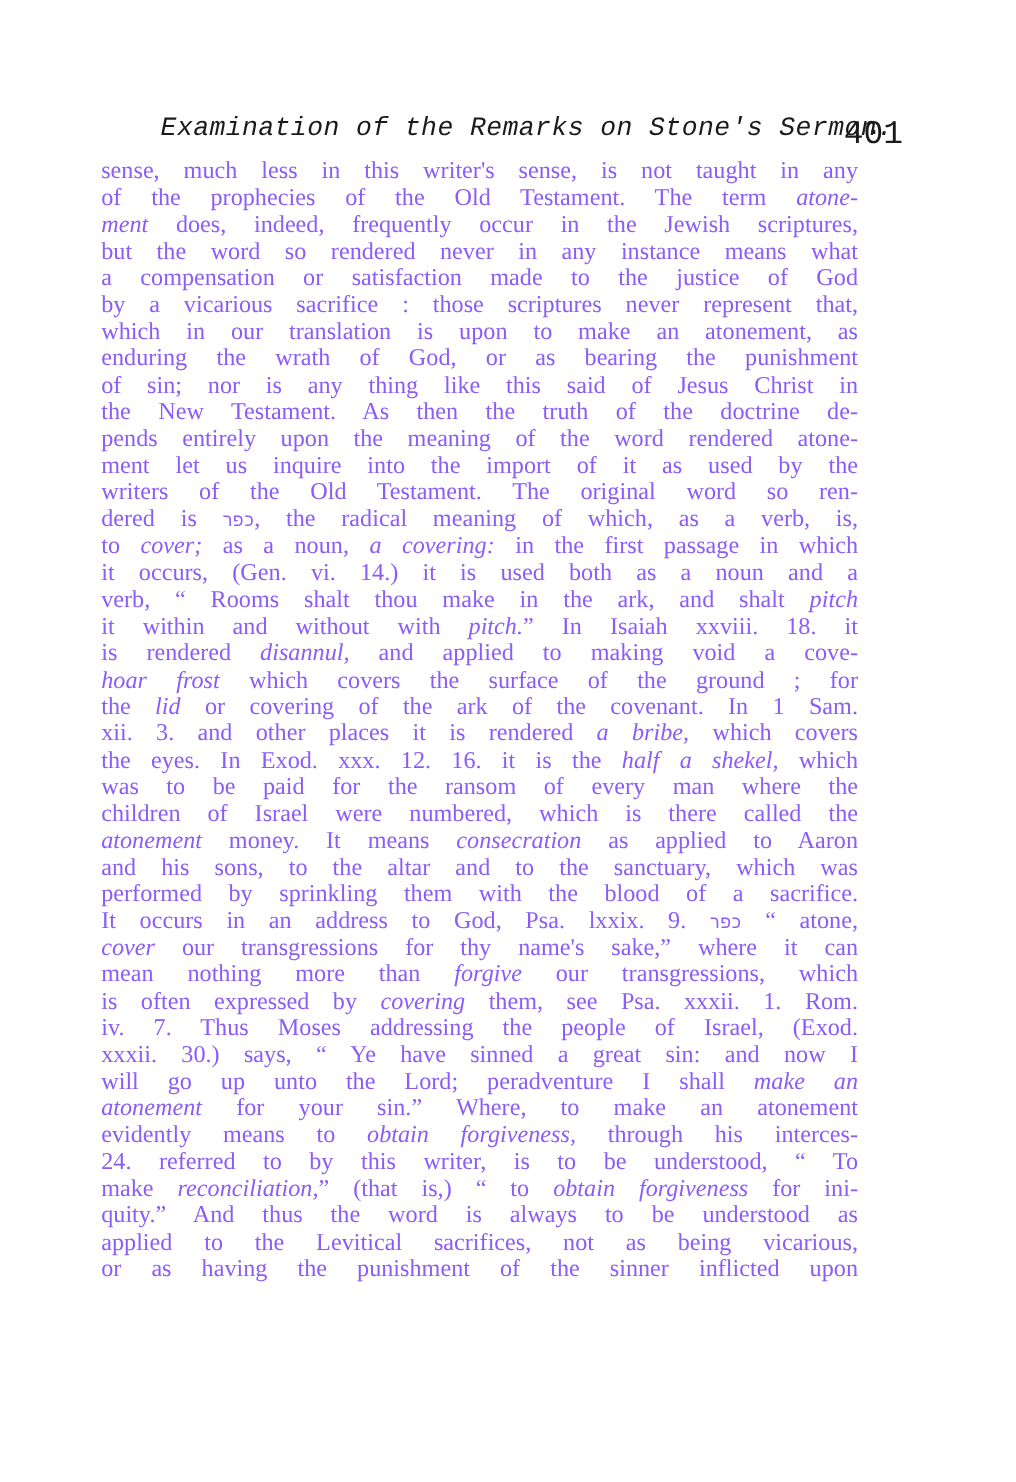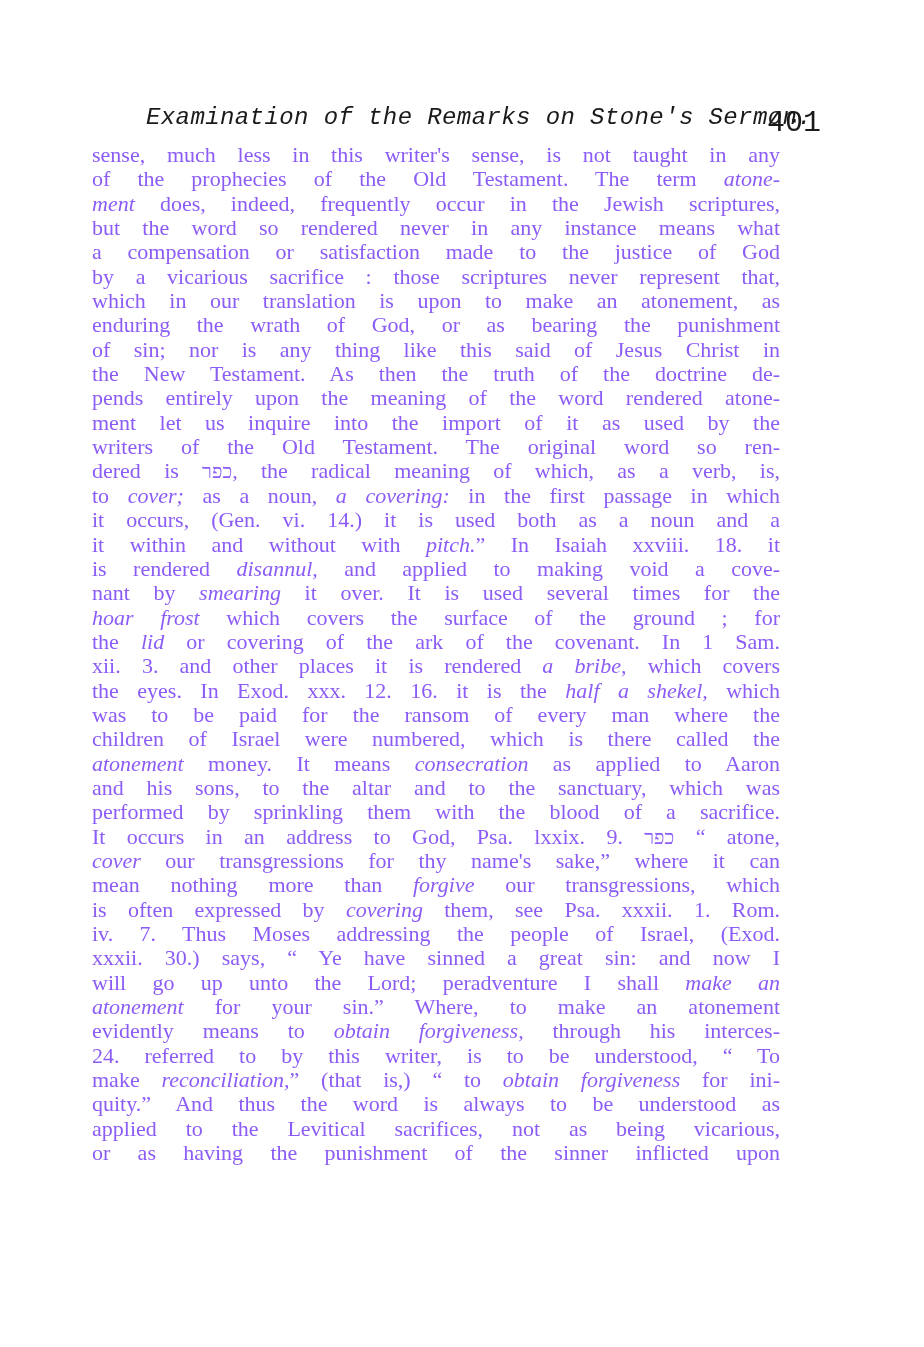--- a/index.html
+++ b/index.html
@@ -19,21 +19,21 @@
     .body-text {
       position: absolute; left: 92px; top: 143px; width: 688px;
       font-family: "Liberation Serif", "DejaVu Serif", serif; font-size: 22px;
       color: #8b5cf6;
     }
     .line {
       display: block; height: 24.35px; line-height: 24.35px; white-space: nowrap;
       text-align: justify; text-align-last: justify; overflow: visible;
     }
     .line i { }
-    .heb { font-family: Liberation Serif, serif; font-size: 20px; }
+    .heb { font-family: Liberation Mono, monospace; font-size: 16px; }
   </style>
 </head>
 <body>
 
 <div class="page">
   <div class="running-head">
     <span class="running-title">Examination of the Remarks on Stone's Sermon.</span>
     <span class="page-number">401</span>
   </div>
   <div class="body-text" id="body-text">
@@ -46,23 +46,23 @@
       <span class="line"><span>which in our translation is upon to make an atonement, as</span></span>
       <span class="line"><span>enduring the wrath of God, or as bearing the punishment</span></span>
       <span class="line"><span>of sin; nor is any thing like this said of Jesus Christ in</span></span>
       <span class="line"><span>the New Testament. As then the truth of the doctrine de-</span></span>
       <span class="line"><span>pends entirely upon the meaning of the word rendered atone-</span></span>
       <span class="line"><span>ment let us inquire into the import of it as used by the</span></span>
       <span class="line"><span>writers of the Old Testament. The original word so ren-</span></span>
       <span class="line"><span>dered is </span><span class="heb" dir="rtl">כפר</span><span>, the radical meaning of which, as a verb, is,</span></span>
       <span class="line"><span>to </span><i>cover;</i><span> as a noun, </span><i>a covering:</i><span> in the first passage in which</span></span>
       <span class="line"><span>it occurs, (Gen. vi. 14.) it is used both as a noun and a</span></span>
+      <span class="line"><span>verb, “ Rooms shalt thou make in the ark, and shalt </span><i>pitch</i></span>
       <span class="line"><span>it within and without with </span><i>pitch.</i><span>” In Isaiah xxviii. 18. it</span></span>
       <span class="line"><span>is rendered </span><i>disannul,</i><span> and applied to making void a cove-</span></span>
-      <span class="line"><span>nant by </span><i>smearing</i><span> it over. It is used several times for the</span></span>
       <span class="line"><i>hoar frost</i><span> which covers the surface of the ground ; for</span></span>
       <span class="line"><span>the </span><i>lid</i><span> or covering of the ark of the covenant. In 1 Sam.</span></span>
       <span class="line"><span>xii. 3. and other places it is rendered </span><i>a bribe,</i><span> which covers</span></span>
       <span class="line"><span>the eyes. In Exod. xxx. 12. 16. it is the </span><i>half a shekel,</i><span> which</span></span>
       <span class="line"><span>was to be paid for the ransom of every man where the</span></span>
       <span class="line"><span>children of Israel were numbered, which is there called the</span></span>
       <span class="line"><i>atonement</i><span> money. It means </span><i>consecration</i><span> as applied to Aaron</span></span>
       <span class="line"><span>and his sons, to the altar and to the sanctuary, which was</span></span>
       <span class="line"><span>performed by sprinkling them with the blood of a sacrifice.</span></span>
       <span class="line"><span>It occurs in an address to God, Psa. lxxix. 9. </span><span class="heb" dir="rtl">כפר</span><span> “ atone,</span></span>

